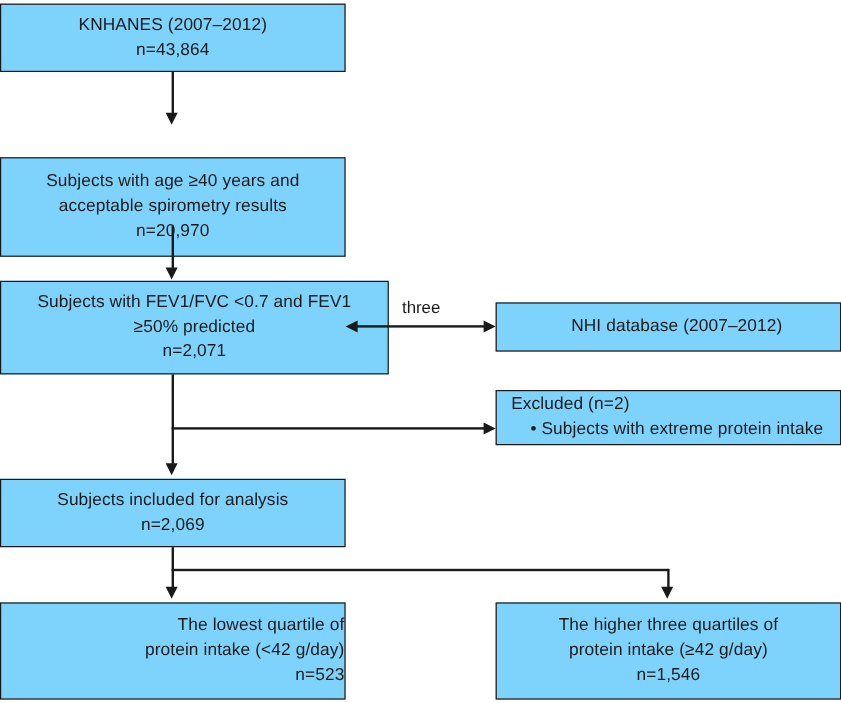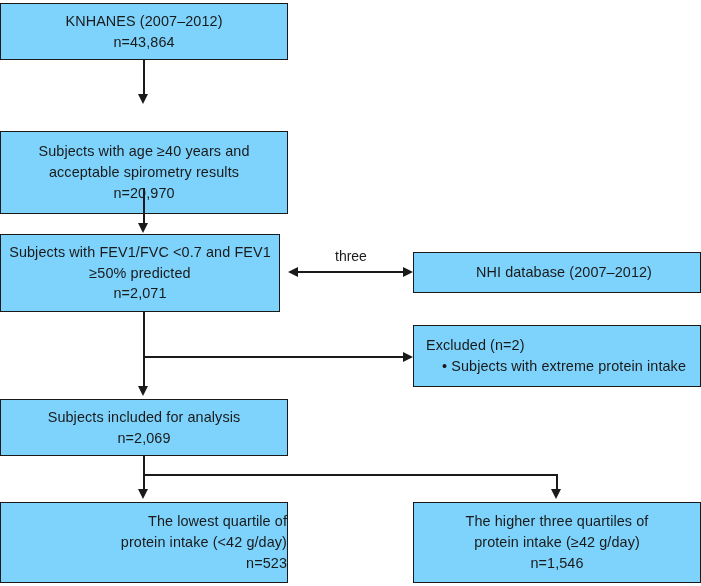--- a/index.html
+++ b/index.html
@@ -102,42 +102,42 @@
 
   <div class="node" style="left:0px; top:105px; width:288px; height:83px;margin-top:26px;">
     <span class="line">Subjects with age ≥40 years and</span>
     <span class="line">acceptable spirometry results</span>
     <span class="line">n=20,970</span>
   </div>
 
   <div class="vline" style="left:143px; top:188px; height:36px;"></div>
   <div class="arrow-down" style="left:138px; top:223px;"></div>
 
-  <div class="node" style="left:0px; top:234px; width:280px; height:78px;">
+  <div class="node" style="left:0px; top:234px; width:324px; height:78px;">
     <span class="line">Subjects with FEV1/FVC &lt;0.7 and FEV1</span>
     <span class="line">≥50% predicted</span>
     <span class="line">n=2,071</span>
   </div>
 
   <div class="hline" style="left:296px; top:271px; width:110px;"></div>
   <div class="arrow-left" style="left:288px; top:266.5px;"></div>
   <div class="arrow-right" style="left:403px; top:266.5px;"></div>
   <div class="edge-label" style="left:335px; top:248px;">three</div>
 
   <div class="node" style="left:413px; top:252px; width:288px; height:41px;padding-left:14px;">
     <span class="line">NHI database (2007–2012)</span>
   </div>
 
   <div class="vline" style="left:143px; top:312px; height:75px;"></div>
   <div class="arrow-down" style="left:138px; top:386px;"></div>
 
   <div class="hline" style="left:143px; top:356px; width:263px;"></div>
   <div class="arrow-right" style="left:403px; top:351.5px;"></div>
 
-  <div class="node left-align" style="left:413px; top:325px; width:288px; height:62px;">
+  <div class="node left-align" style="left:413px; top:325px; width:288px; height:46px;">
     <span class="line">Excluded (n=2)</span>
     <span class="line bullet">• Subjects with extreme protein intake</span>
   </div>
 
   <div class="node" style="left:0px; top:399px; width:288px; height:57px;">
     <span class="line">Subjects included for analysis</span>
     <span class="line">n=2,069</span>
   </div>
 
   <div class="vline" style="left:143px; top:456px; height:34px;"></div>

